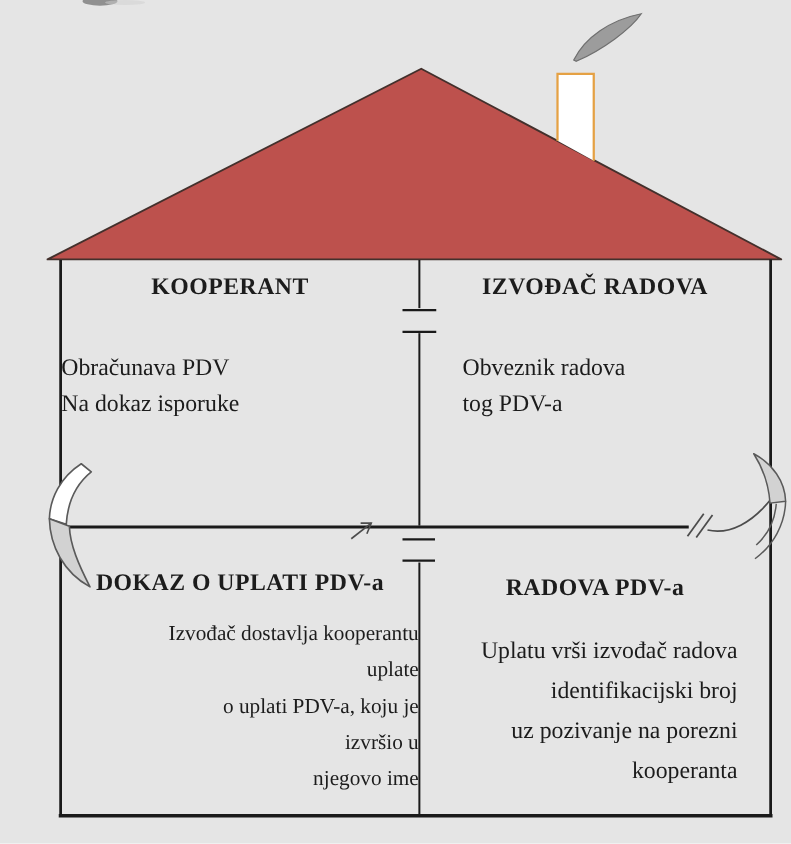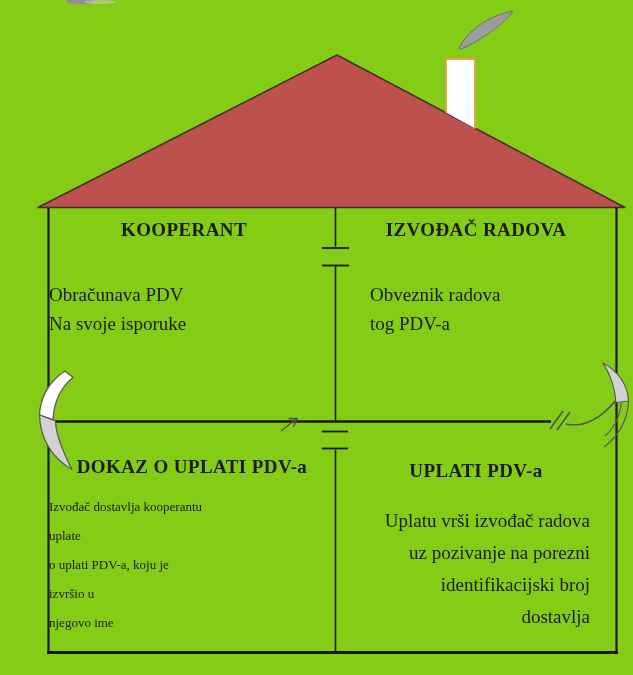--- a/index.html
+++ b/index.html
@@ -1,19 +1,19 @@
 <!DOCTYPE html>
 <html style="--roof-fill: #bd514d; --roof-outline: #43302c; --chimney-outline: #e5a144; --smoke-fill: #9c9c9c; --smoke-outline: #6f6f6f; --line-color: #1a1a1a; --ribbon-fill: #d2d2d2; --ribbon-stroke: #5a5a5a; --arrow-color: #4c4c4c;"><head>
 <meta charset="utf-8">
 <style>
   html,body{margin:0;padding:0;background:#ffffff;}
   #stage{
     position:relative;
     width:633px;height:675px;
-    background:#84cc16;
+    background:#e5e5e5;
     font-family:"Liberation Serif","DejaVu Serif",serif;
     color:#1c1c1c;
     overflow:hidden;
   }
   #diagram-svg{position:absolute;left:0;top:0;}
   .quad{position:absolute;}
   .q-header{
     font-weight:bold;
     font-size:19px;
     line-height:25px;
@@ -26,21 +26,21 @@
   #q-top-left{left:49px;top:208px;width:286px;height:213px;padding-right:16px;box-sizing:border-box;}
   #q-top-left .q-header{margin-top:9px;}
   #q-top-left .q-content{margin-top:38px;font-size:19px;line-height:29px;}
   
   #q-top-right{left:336px;top:208px;width:280px;height:213px;}
   #q-top-right .q-header{margin-top:9px;}
   #q-top-right .q-content{margin-top:38px;font-size:19px;line-height:29px;text-align:left;padding-left:34px;}
   
   #q-bottom-left{left:49px;top:417px;width:286px;height:231px;}
   #q-bottom-left .q-header{margin-top:37px;}
-  #q-bottom-left .q-content{margin-top:13px;font-size:13px;line-height:29px;text-align:left;}
+  #q-bottom-left .q-content{margin-top:13px;font-size:17px;line-height:29px;text-align:right;}
   
   #q-bottom-right{left:336px;top:421px;width:280px;height:231px;}
   #q-bottom-right .q-header{margin-top:37px;}
   #q-bottom-right .q-content{margin-top:22px;font-size:19px;line-height:32px;text-align:right;padding-right:26px;box-sizing:border-box;width:100%;}
 </style>
 </head>
 <body>
 
 <div id="stage">
 
@@ -100,21 +100,21 @@
       <path d="M603,363 C618,371 628,385 628.5,401 L616,402.5 C615,388 610,374 603,363 Z" style="fill:var(--ribbon-fill)"></path>
       <path d="M628.5,401 C628,419 619,436 604,447"></path>
       <path d="M621,403 C620,416 614,428 605,436"></path>
     </g>
   </svg>
 
   <div class="quad" id="q-top-left">
     <div class="q-header">KOOPERANT</div>
     <div class="q-content">
       <div class="q-line">Obračunava PDV</div>
-      <div class="q-line">Na svoje isporuke</div>
+      <div class="q-line">Na dokaz isporuke</div>
     </div>
   </div>
 
   <div class="quad" id="q-top-right">
     <div class="q-header">IZVOĐAČ RADOVA</div>
     <div class="q-content">
       <div class="q-line">Obveznik radova</div>
       <div class="q-line">tog PDV-a</div>
     </div>
   </div>
@@ -124,22 +124,22 @@
     <div class="q-content">
       <div class="q-line">Izvođač dostavlja kooperantu</div>
       <div class="q-line">uplate</div>
       <div class="q-line">o uplati PDV-a, koju je</div>
       <div class="q-line">izvršio u</div>
       <div class="q-line">njegovo ime</div>
     </div>
   </div>
 
   <div class="quad" id="q-bottom-right">
-    <div class="q-header">UPLATI PDV-a</div>
+    <div class="q-header">RADOVA PDV-a</div>
     <div class="q-content">
       <div class="q-line">Uplatu vrši izvođač radova</div>
+      <div class="q-line">identifikacijski broj</div>
       <div class="q-line">uz pozivanje na porezni</div>
-      <div class="q-line">identifikacijski broj</div>
-      <div class="q-line">dostavlja</div>
+      <div class="q-line">kooperanta</div>
     </div>
   </div>
 
 </div>
 
 </body></html>

